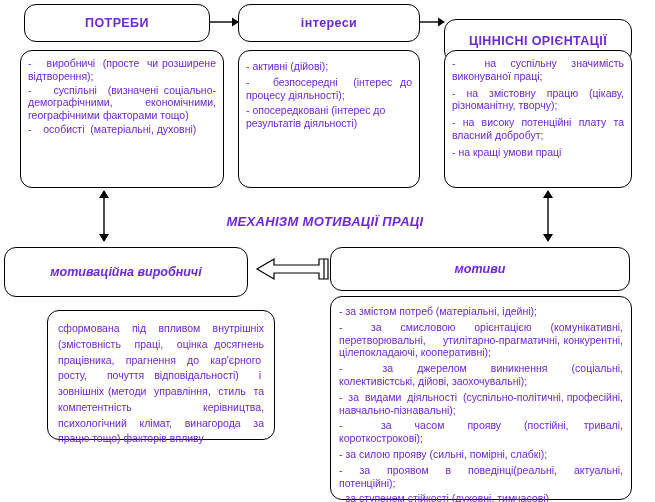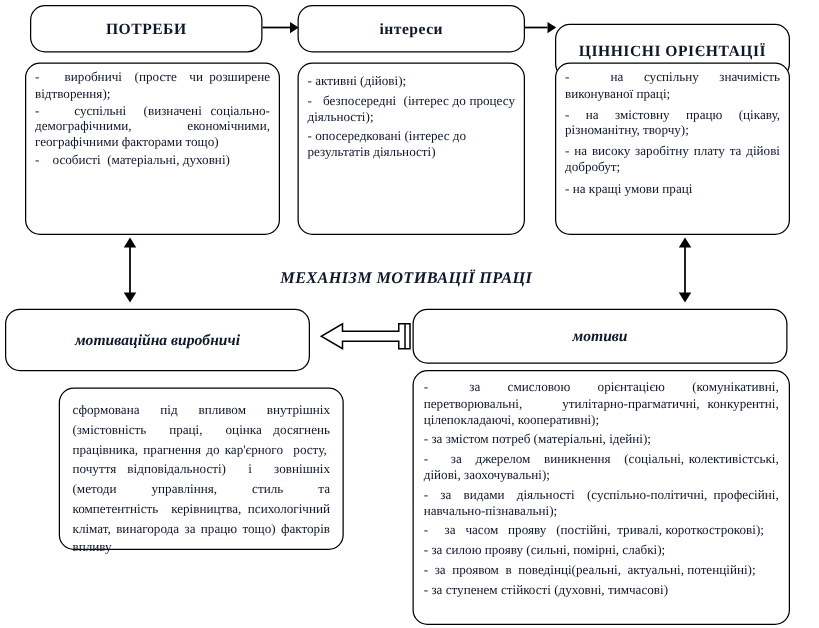--- a/index.html
+++ b/index.html
@@ -5,22 +5,22 @@
   html, body {
     margin: 0;
     padding: 0;
     background: #ffffff;
   }
   #canvas {
     position: relative;
     width: 655px;
     height: 502px;
     background: #ffffff;
-    font-family: Liberation Serif, serif;
-    color: #0f172a;
+    font-family: Liberation Sans, sans-serif;
+    color: #6d28d9;
     overflow: hidden;
   }
   .box {
     position: absolute;
     box-sizing: border-box;
     border: 1px solid #000000;
     background: #ffffff;
   }
   .rounded {
     border-radius: 12px;
@@ -103,21 +103,21 @@
 
   <div class="box rounded body-box" style="left:238px; top:50px; width:182px; height:138px;">
     <p class="ln" style="margin-top:3px;">- активні (дійові);</p>
     <p class="ln" style="margin-top:3px;">-&nbsp;&nbsp;&nbsp;безпосередні&nbsp; (інтерес до процесу діяльності);</p>
     <p class="ln last" style="margin-top:3px;">- опосередковані (інтерес до результатів діяльності)</p>
   </div>
 
   <div class="box rounded body-box" style="left:444px; top:50px; width:188px; height:138px;">
     <p class="ln">-&nbsp;&nbsp;&nbsp;&nbsp;на&nbsp; суспільну&nbsp; значимість виконуваної праці;</p>
     <p class="ln" style="margin-top:4px;">-&nbsp;на змістовну працю (цікаву, різноманітну, творчу);</p>
-    <p class="ln" style="margin-top:4px;">- на високу заробітну плату та дійові добробут;</p>
+    <p class="ln" style="margin-top:4px;">- на високу потенційні плату та власний добробут;</p>
     <p class="ln last" style="margin-top:4px;">- на кращі умови праці</p>
   </div>
 
   <svg class="arrow" style="left:96px; top:190px; width:16px; height:52px;">
     <polygon points="8,0 3,8 13,8" fill="#000"></polygon>
     <line x1="8" y1="6" x2="8" y2="46" stroke="#000" stroke-width="1.4"></line>
     <polygon points="8,52 3,44 13,44" fill="#000"></polygon>
   </svg>
 
   <svg class="arrow" style="left:540px; top:190px; width:16px; height:52px;">
@@ -139,22 +139,22 @@
   <svg class="arrow" style="left:256px; top:258px; width:74px; height:22px;">
     <polygon points="72,1 72,21 63,21 63,15 18,15 18,21 1,11 18,1 18,7 63,7 63,1" fill="#ffffff" stroke="#000" stroke-width="1.2"></polygon>
     <line x1="68" y1="1" x2="68" y2="21" stroke="#000" stroke-width="1.2"></line>
   </svg>
 
   <div class="box rounded body-box" style="left:14px; top:310px; width:228px; height:130px; padding:10px 10px 6px 10px;margin-left:33px;">
     <p class="ln" style="line-height:1.5;">сформована&nbsp; під&nbsp; впливом&nbsp; внутрішніх (змістовність&nbsp; праці,&nbsp; оцінка досягнень працівника, прагнення до кар'єрного&nbsp; росту,&nbsp; почуття відповідальності)&nbsp; і&nbsp; зовнішніх (методи&nbsp; управління,&nbsp; стиль&nbsp; та компетентність&nbsp; керівництва, психологічний клімат, винагорода за працю тощо) факторів впливу</p>
   </div>
 
   <div class="box rounded body-box" style="left:330px; top:296px; width:302px; height:204px; padding:8px 8px 4px 8px;">
+    <p class="ln" style="margin-bottom:3px;">- за змістом потреб (матеріальні, ідейні);</p>
     <p class="ln" style="margin-bottom:3px;">-&nbsp;&nbsp;&nbsp;за&nbsp; смисловою&nbsp; орієнтацією&nbsp; (комунікативні, перетворювальні,&nbsp;&nbsp;&nbsp;&nbsp; утилітарно-прагматичні, конкурентні, цілепокладаючі, кооперативні);</p>
-    <p class="ln" style="margin-bottom:3px;">- за змістом потреб (матеріальні, ідейні);</p>
     <p class="ln" style="margin-bottom:3px;">-&nbsp;&nbsp;&nbsp;&nbsp;&nbsp;за&nbsp;&nbsp;&nbsp;джерелом&nbsp;&nbsp;&nbsp;виникнення&nbsp;&nbsp;&nbsp;(соціальні, колективістські, дійові, заохочувальні);</p>
     <p class="ln" style="margin-bottom:3px;">-&nbsp;&nbsp;за&nbsp; видами&nbsp; діяльності&nbsp; (суспільно-політичні, професійні, навчально-пізнавальні);</p>
     <p class="ln" style="margin-bottom:3px;">-&nbsp;&nbsp;&nbsp;&nbsp;&nbsp;за&nbsp;&nbsp;&nbsp;часом&nbsp;&nbsp;&nbsp;прояву&nbsp;&nbsp;&nbsp;(постійні,&nbsp;&nbsp;тривалі, короткострокові);</p>
     <p class="ln" style="margin-bottom:3px;">- за силою прояву (сильні, помірні, слабкі);</p>
     <p class="ln" style="margin-bottom:3px;">-&nbsp; за&nbsp; проявом&nbsp; в&nbsp; поведінці(реальні,&nbsp; актуальні, потенційні);</p>
     <p class="ln last">- за ступенем стійкості (духовні, тимчасові)</p>
   </div>
 
 </div>
 

